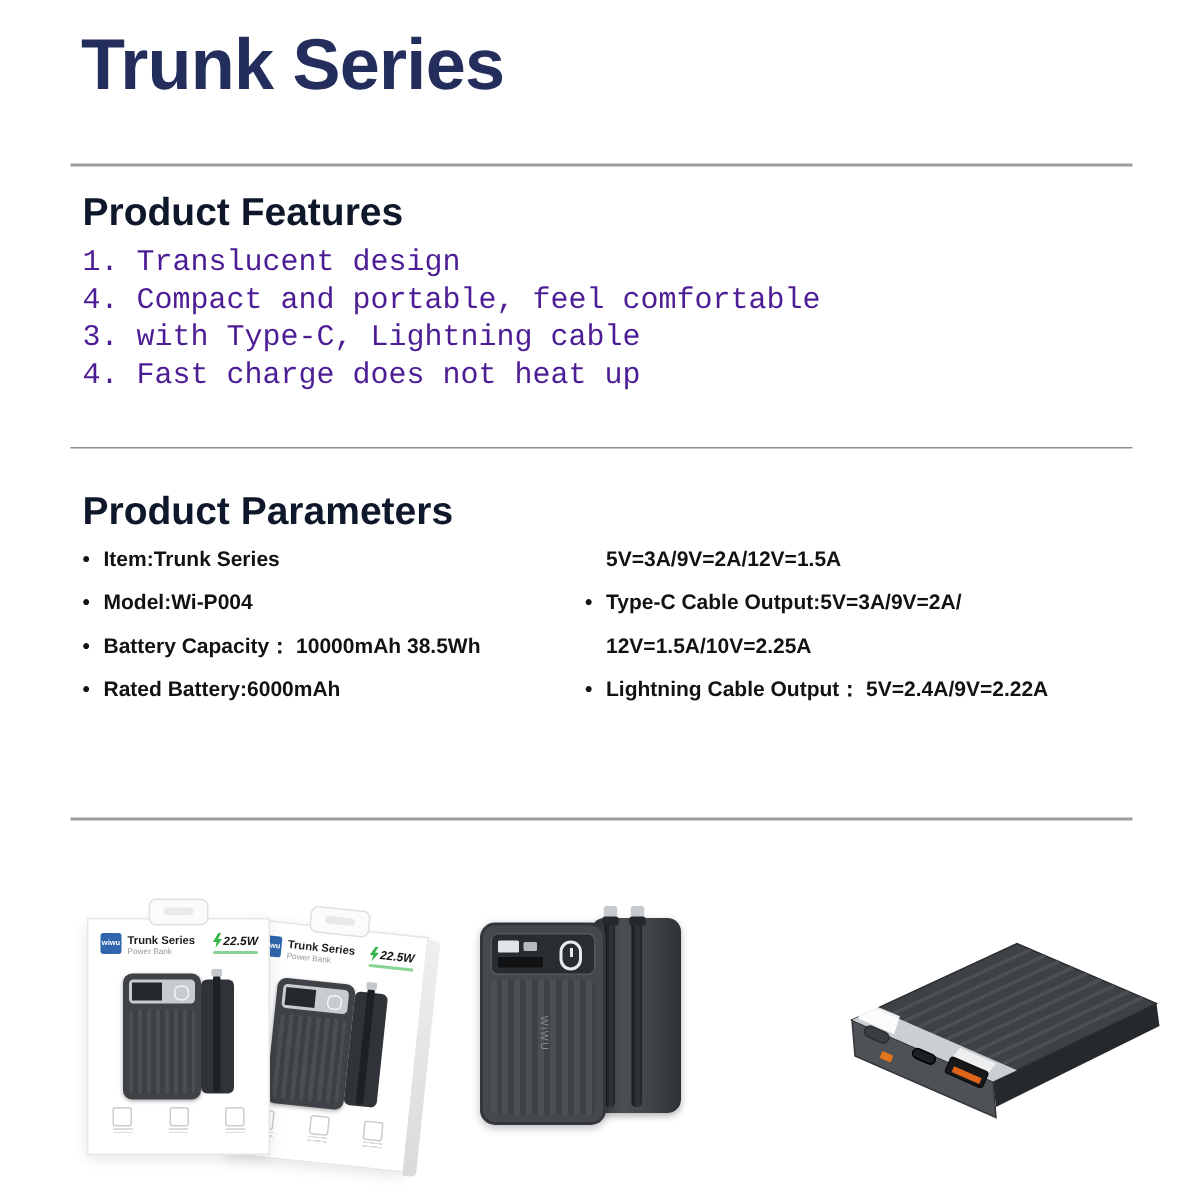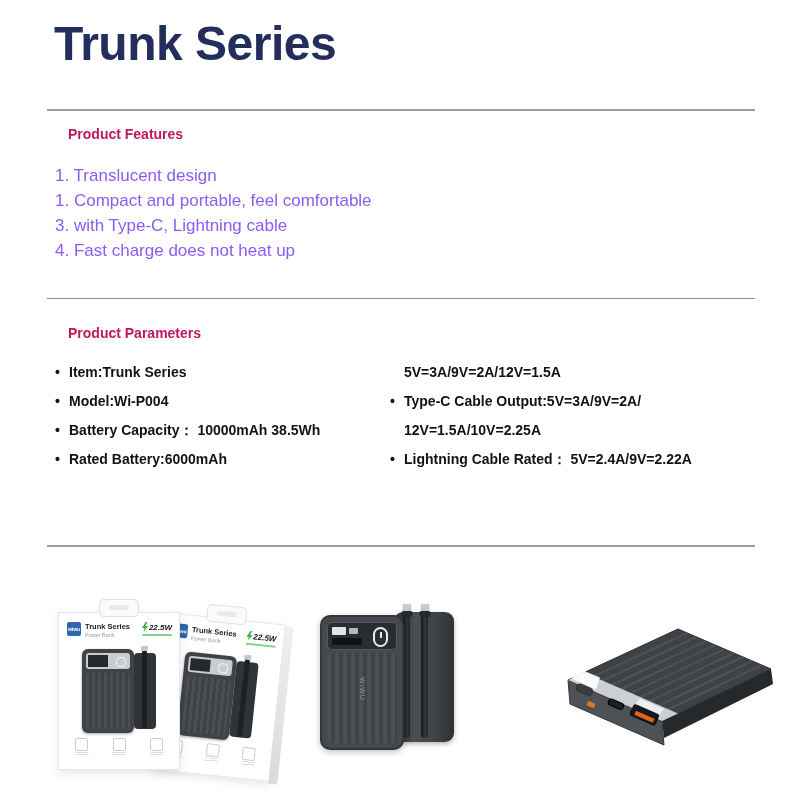--- a/index.html
+++ b/index.html
@@ -6,27 +6,27 @@
   .page{position:relative;width:782px;height:800px;background:#fff;overflow:hidden;
         font-family:"Liberation Sans","DejaVu Sans",sans-serif;color:#141414;}
 
   
   .title{position:absolute;left:54px;top:16px;font-size:48px;font-weight:bold;
          color:#242e5d;letter-spacing:-0.5px;}
   .rule{position:absolute;left:47px;width:708px;height:2px;background:#9e9e9e;}
   #rule1{top:109px;}
   #rule2{top:298px;height:1px;background:#8f8f8f;}
   #rule3{top:545px;}
-  .sec-h{position:absolute;left:68px;font-size:14px;font-weight:bold;color:#be185d;}
+  .sec-h{position:absolute;left:55px;font-size:26px;font-weight:bold;color:#0f172a;}
   #features-h{top:126px;}
   #params-h{top:325px;}
 
   
   .features{position:absolute;left:55px;top:167px;}
-  .feature{font-size:17px;color:#8b5cf6;line-height:18px;margin-bottom:7px;}
+  .feature{font-size:20px;color:#4c1d95;line-height:18px;margin-bottom:7px;font-family:Liberation Mono, monospace;}
 
   
   .col{position:absolute;top:364px;}
   #col-left{left:55px;width:330px;}
   #col-right{left:390px;width:390px;}
   .prow{font-size:14px;font-weight:bold;color:#121212;line-height:17px;
         margin-bottom:12px;position:relative;padding-left:14px;}
   .prow::before{content:"\2022";position:absolute;left:0;top:0;font-size:14px;color:#121212;}
   .prow.cont::before{content:"";}
 
@@ -115,41 +115,41 @@
 
 <div class="page">
 
   <div class="title">Trunk Series</div>
 
   <div class="rule" id="rule1"></div>
 
   <div class="sec-h" id="features-h">Product Features</div>
   <div class="features">
     <div class="feature">1. Translucent design</div>
-    <div class="feature">1. Compact and portable, feel comfortable</div>
+    <div class="feature">4. Compact and portable, feel comfortable</div>
     <div class="feature">3. with Type-C, Lightning cable</div>
     <div class="feature">4. Fast charge does not heat up</div>
   </div>
 
   <div class="rule" id="rule2"></div>
 
   <div class="sec-h" id="params-h">Product Parameters</div>
 
   <div class="col" id="col-left">
     <div class="prow">Item:Trunk Series</div>
     <div class="prow">Model:Wi-P004</div>
     <div class="prow">Battery Capacity：  10000mAh 38.5Wh</div>
     <div class="prow">Rated Battery:6000mAh</div>
   </div>
 
   <div class="col" id="col-right">
     <div class="prow cont">5V=3A/9V=2A/12V=1.5A</div>
     <div class="prow">Type-C Cable Output:5V=3A/9V=2A/</div>
     <div class="prow cont">12V=1.5A/10V=2.25A</div>
-    <div class="prow">Lightning Cable Rated：  5V=2.4A/9V=2.22A</div>
+    <div class="prow">Lightning Cable Output：  5V=2.4A/9V=2.22A</div>
   </div>
 
   <div class="rule" id="rule3"></div>
 
   <div class="figures">
 
     <div class="boxes">
 
       <div class="pkg-box back">
         <div class="hang-tab"></div>

